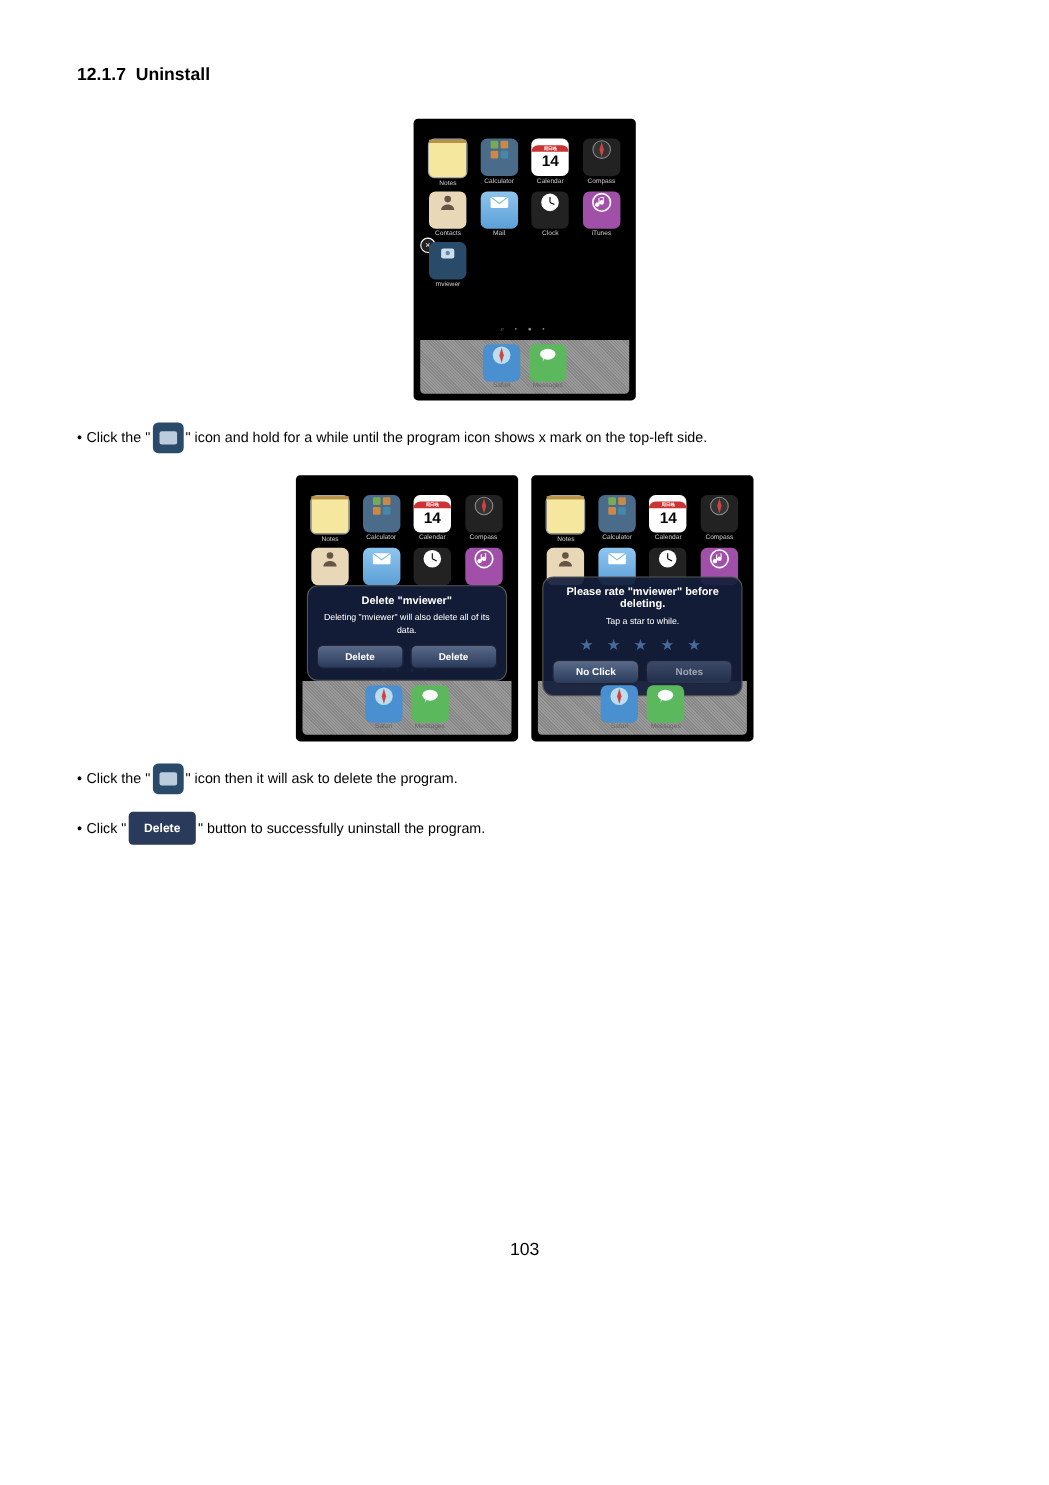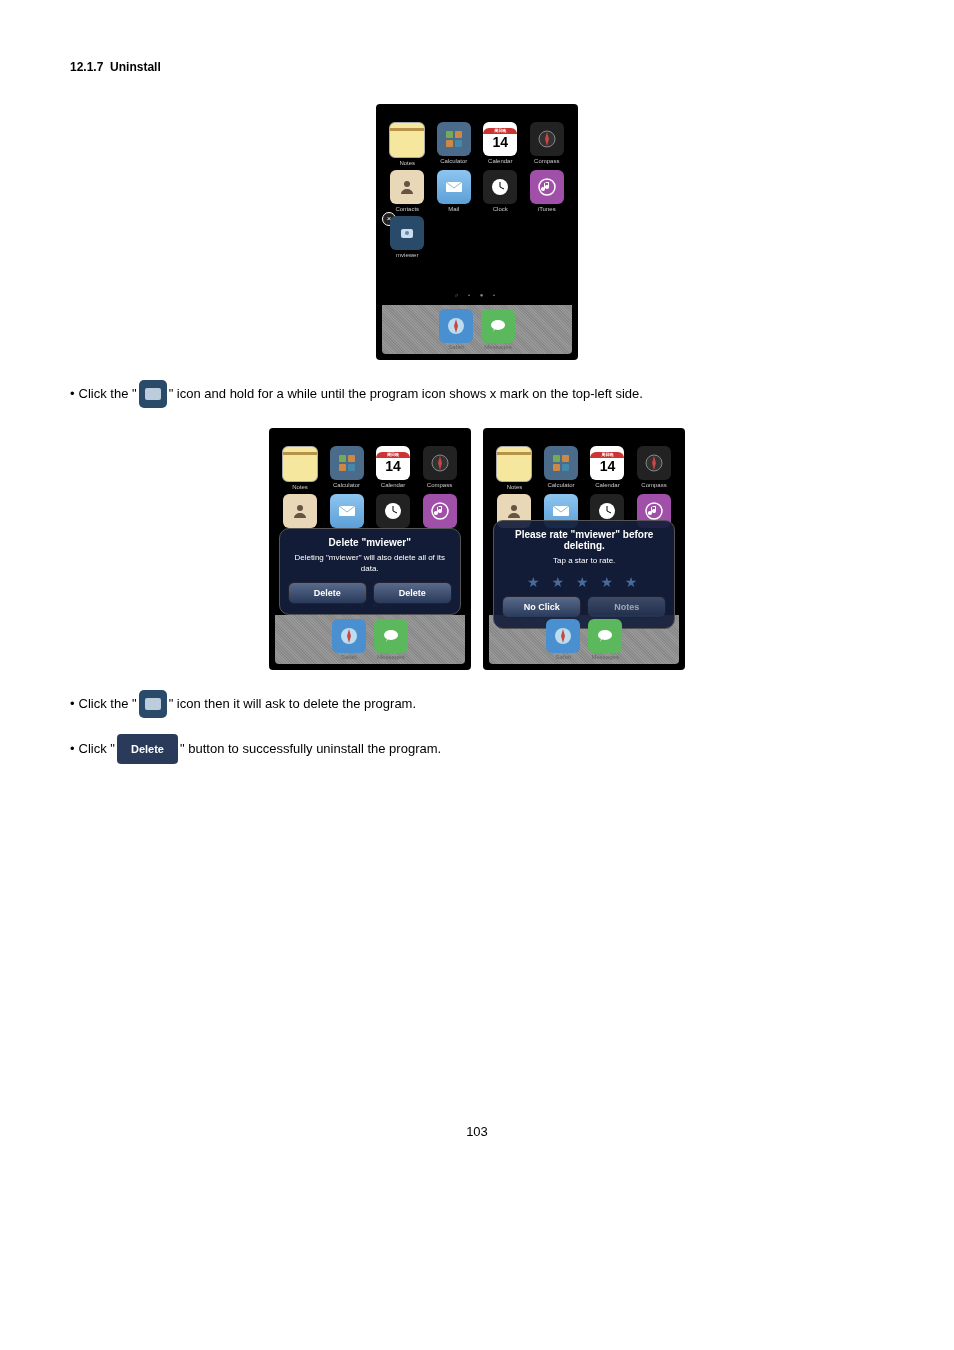--- a/index.html
+++ b/index.html
@@ -5,21 +5,21 @@
   body {
     margin: 0;
     padding: 60px 70px 40px 70px;
     font-family: Arial, sans-serif;
     background: #ffffff;
     color: #000000;
     width: 954px;
     box-sizing: border-box;
   }
   .section-title {
-    font-size: 12px;
+    font-size: 16px;
     font-weight: bold;
     margin-bottom: 30px;
   }
   .phone-row {
     text-align: center;
     margin: 20px 0;
   }
   .phone {
     display: inline-block;
     width: 190px;
@@ -44,21 +44,20 @@
     display: flex;
     flex-direction: column;
     align-items: center;
     position: relative;
   }
   .app-icon {
     width: 34px;
     height: 34px;
     border-radius: 6px;
     display: flex;
-    align-items: center;
     justify-content: center;
     font-size: 16px;
     position: relative;
   }
   .app-label {
     color: #ccc;
     font-size: 6px;
     margin-top: 2px;
     text-align: center;
   }
@@ -194,21 +193,21 @@
     background: #2a3a5a;
     color: #fff;
     font-size: 11px;
     font-weight: bold;
     padding: 5px 14px;
     border-radius: 4px;
     display: inline-block;
   }
   .page-number {
     text-align: center;
-    font-size: 13px;
+    font-size: 16px;
     margin-top: 360px;
   }
   .svg-inner {
     width: 20px;
     height: 20px;
   }
   .spacer-apps {
     height: 40px;
   }
 </style>
@@ -509,21 +508,21 @@
             <svg class="svg-inner" viewBox="0 0 20 20">
               <circle cx="10" cy="10" r="8" fill="none" stroke="#fff" stroke-width="1.5"></circle>
               <path d="M8 6v6a2 2 0 11-1-1.7V6l5-1v5a2 2 0 11-1-1.7V5z" fill="#fff"></path>
             </svg>
           </div>
         </div>
     </div>
     <div class="spacer-apps"></div>
     <div class="modal" style="top:92px;">
       <div class="modal-title">Please rate "mviewer" before deleting.</div>
-      <div class="modal-sub">Tap a star to rate.</div>
+      <div class="modal-sub">Tap a star to while.</div>
       <div class="stars">★ ★ ★ ★ ★</div>
       <div class="modal-btns">
         <div class="modal-btn">No Click</div>
         <div class="modal-btn" style="opacity:0.6;">Notes</div>
       </div>
     </div>
     <div class="pagedots">⌕ • ● •</div>
     <div class="dock">
       <div class="dock-slot" style="width:34px;"></div>
       <div class="dock-slot">

